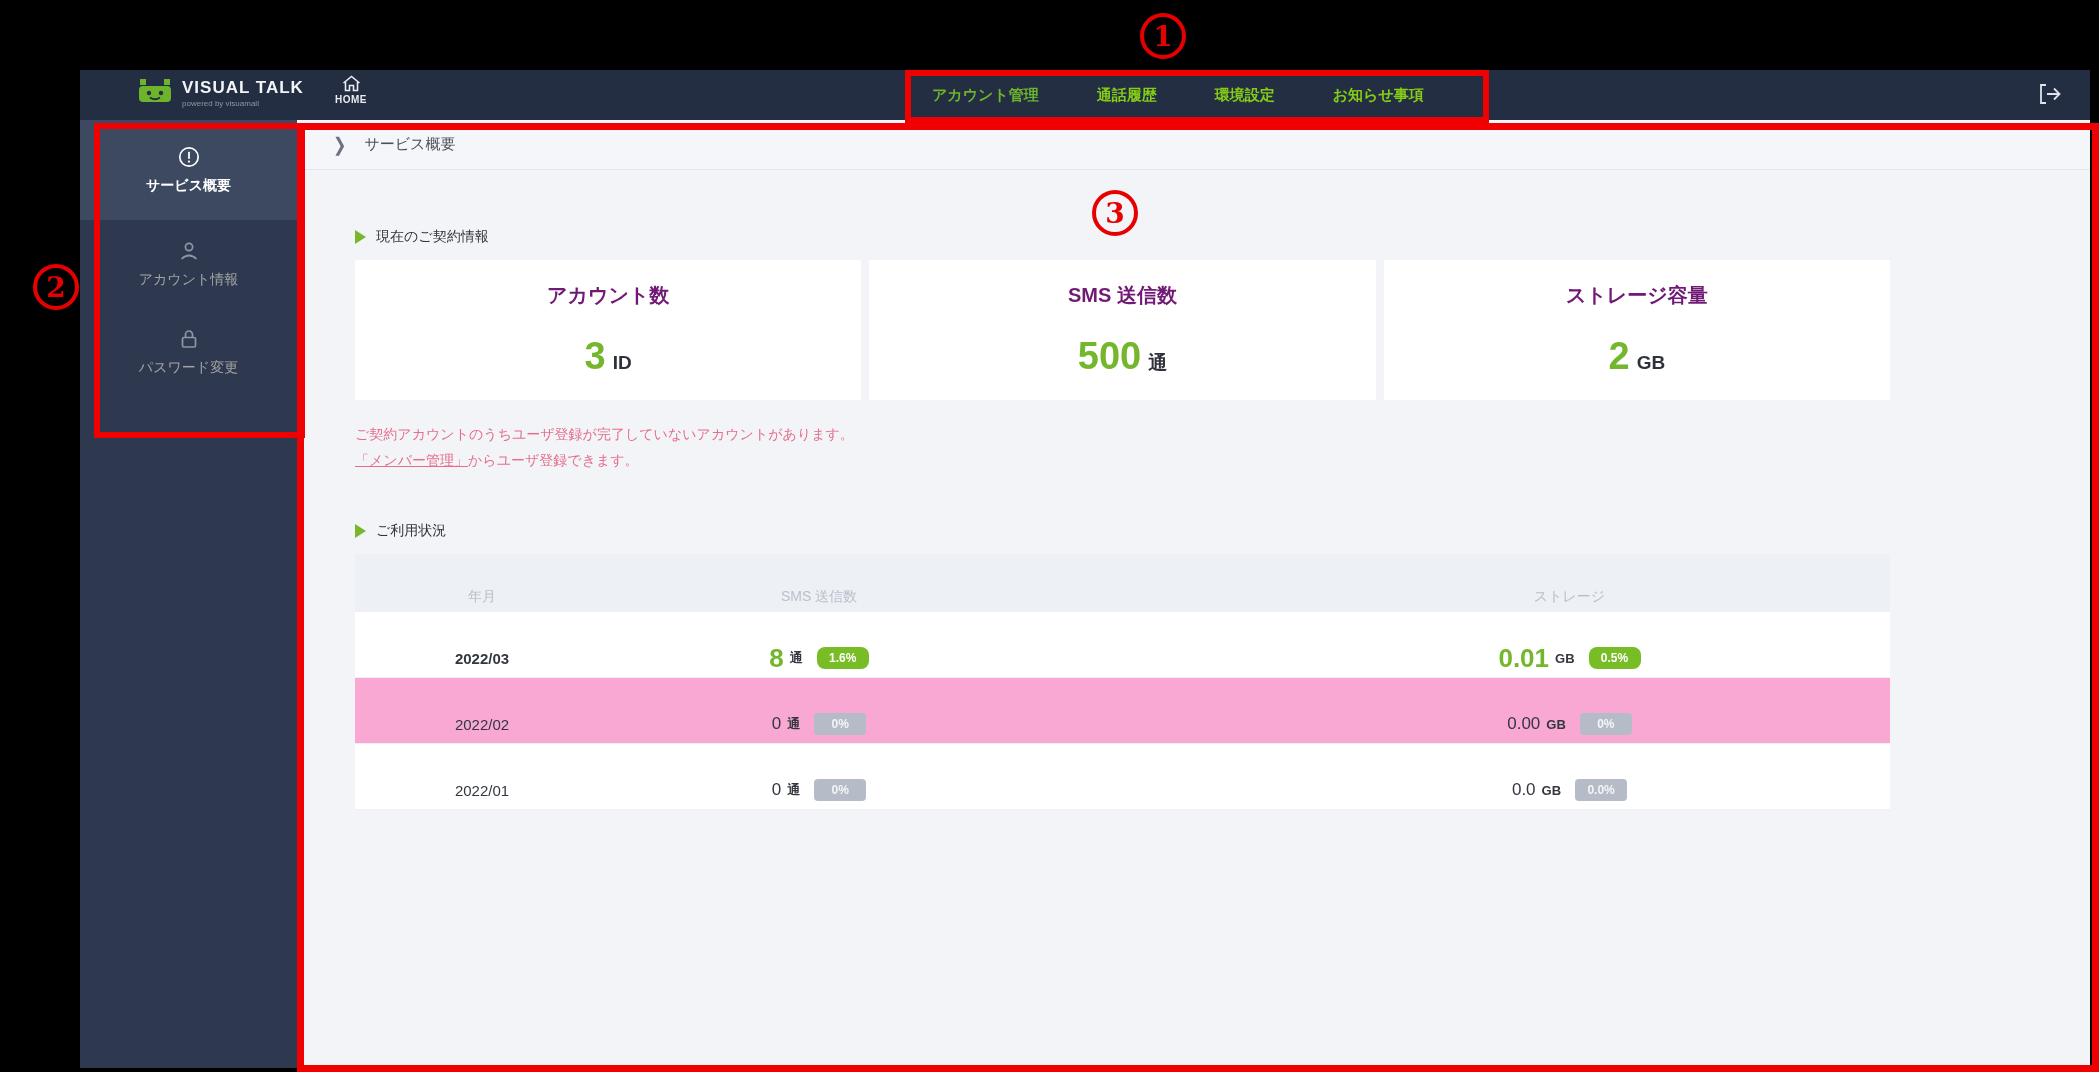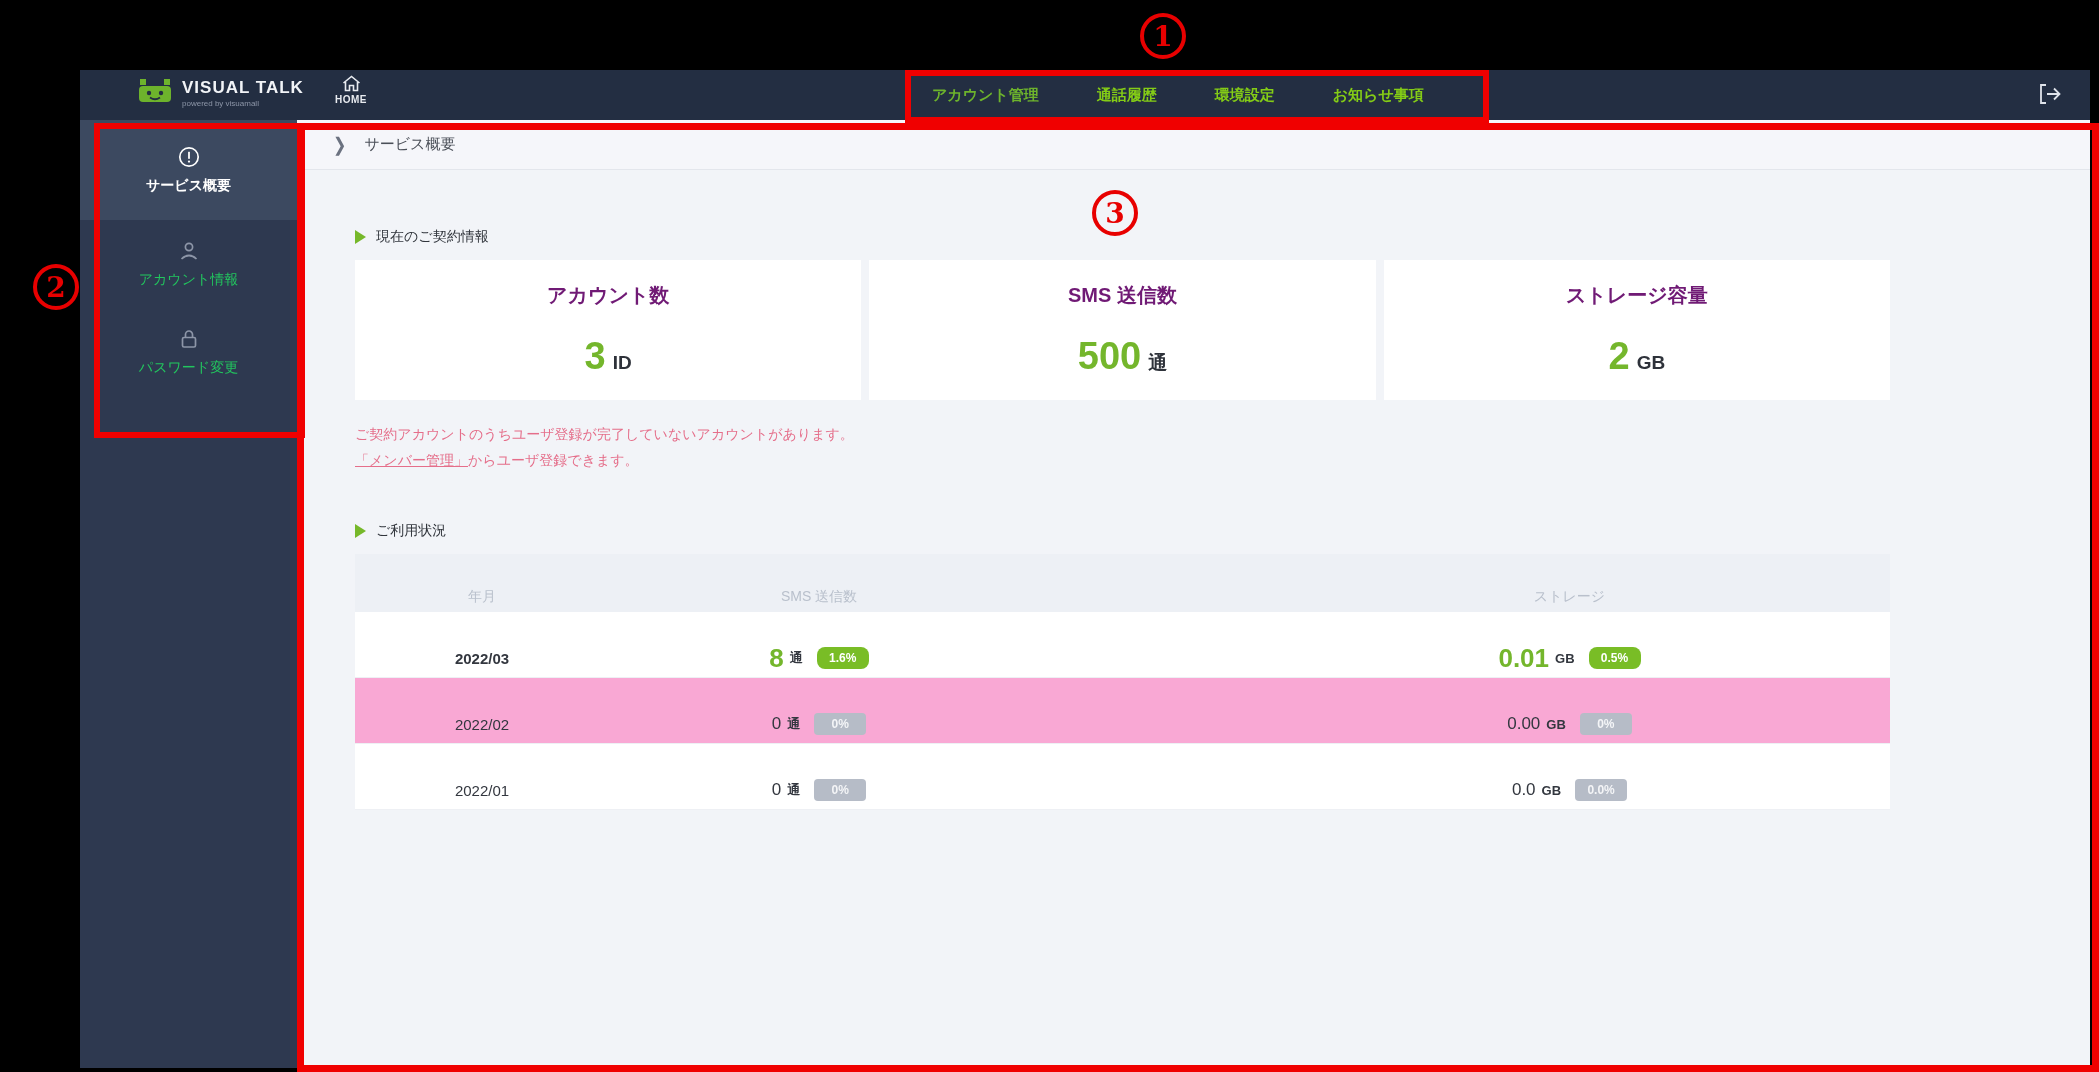--- a/index.html
+++ b/index.html
@@ -26,21 +26,21 @@
   .nav-item { font-size:15px; font-weight:bold; color:#84cc16; cursor:pointer; white-space:nowrap; }
   .nav-item.active { color:#6db32c; }
   .logout-btn { position:absolute; right:28px; top:13px; color:#dfe3ea; }
 
   
   .body-row { flex:1; display:flex; min-height:0; }
 
   
   .sidebar { flex:0 0 217px; background:#2e3950; display:flex; flex-direction:column; }
   .side-item { display:flex; flex-direction:column; align-items:center; justify-content:center;
-               color:#22c55e; cursor:pointer; }
+               color:#a3a3a3; cursor:pointer; }
   .side-item .side-label { font-size:14px; margin-top:8px; }
   .side-item.active { background:#3c4960; color:#ffffff; height:100px; }
   .side-item.active .side-label { font-weight:bold; }
   .side-item:not(.active) { height:88px; }
   .side-icon { width:24px; height:24px; display:flex; align-items:center; justify-content:center; }
 
   
   .main { flex:1; background:#f2f4f8; display:flex; flex-direction:column; min-width:0; }
   .breadcrumb-bar { height:50px; background:#f5f6fa; border-bottom:1px solid #e3e6ec;
                     display:flex; align-items:center; padding-left:36px; }

